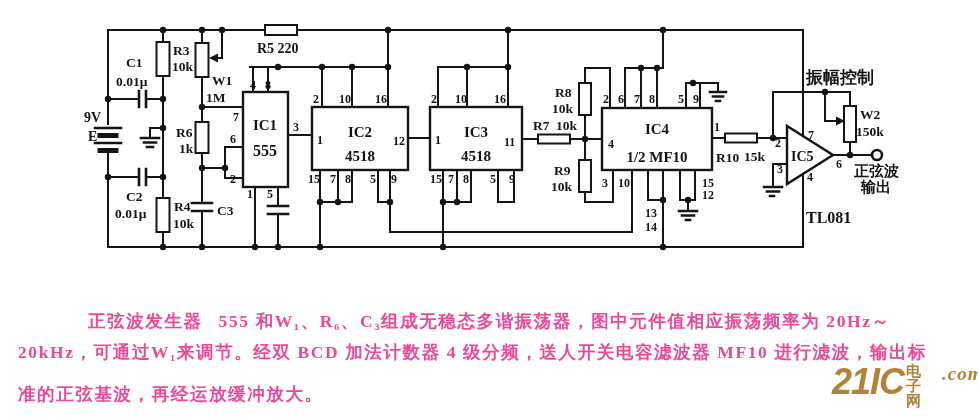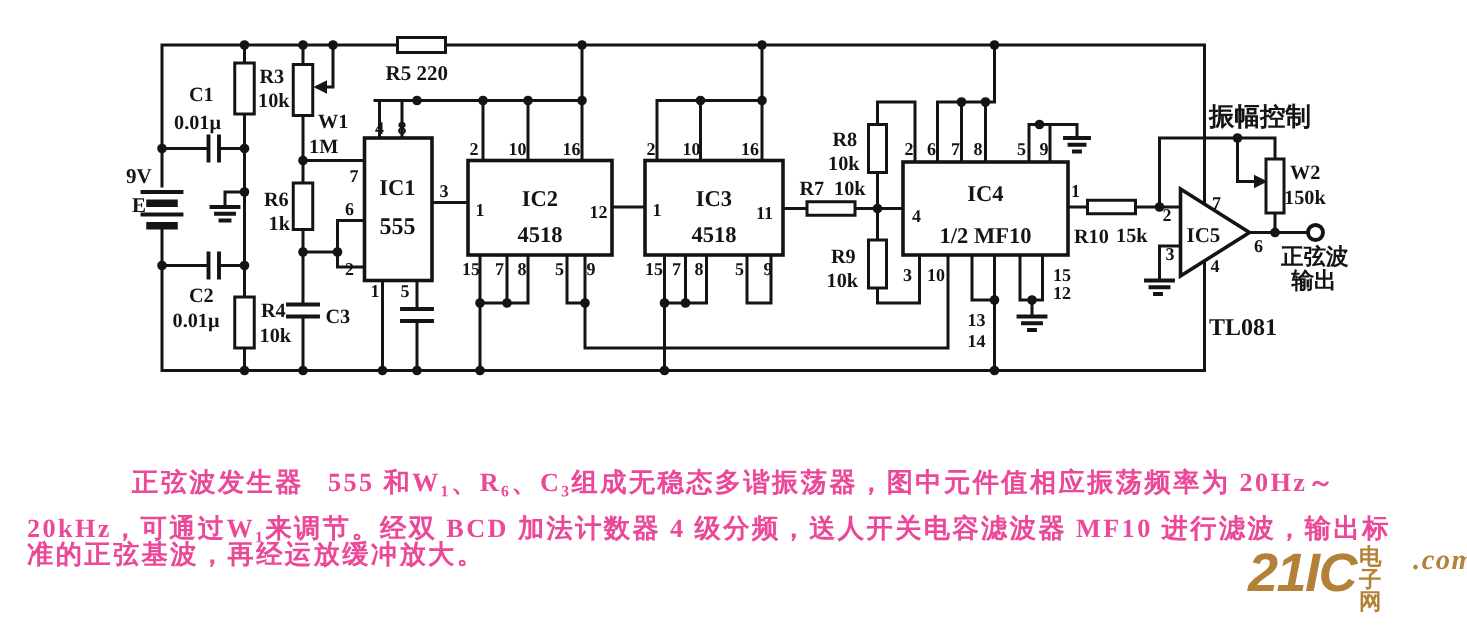--- a/index.html
+++ b/index.html
@@ -241,21 +241,21 @@
         <text x="806" y="83" font-size="17" class="cjk">振幅控制</text>
         <text x="854" y="176" font-size="15" class="cjk">正弦波</text>
         <text x="861" y="192" font-size="15" class="cjk">输出</text>
       </g>
   </svg>
 
   <div class="caption-line" style="left:88px;top:309px;">
     <span class="caption-title">正弦波发生器</span><span>555 和W₁、R₆、C₃组成无稳态多谐振荡器，图中元件值相应振荡频率为 20Hz～</span>
   </div>
   <div class="caption-line" style="left:18px;top:340px;text-align:right;">20kHz，可通过W₁来调节。经双 BCD 加法计数器 4 级分频，送人开关电容滤波器 MF10 进行滤波，输出标</div>
-  <div class="caption-line" style="left:18px;top:357px;">准的正弦基波，再经运放缓冲放大。</div>
+  <div class="caption-line" style="left:18px;top:382px;">准的正弦基波，再经运放缓冲放大。</div>
 
   <div id="watermark">
     <span id="wm-brand">21IC</span>
     <span id="wm-col">
       <span id="wm-site">电子网</span>
       <span id="wm-com">.com</span>
     </span>
   </div>
 </div>
 

